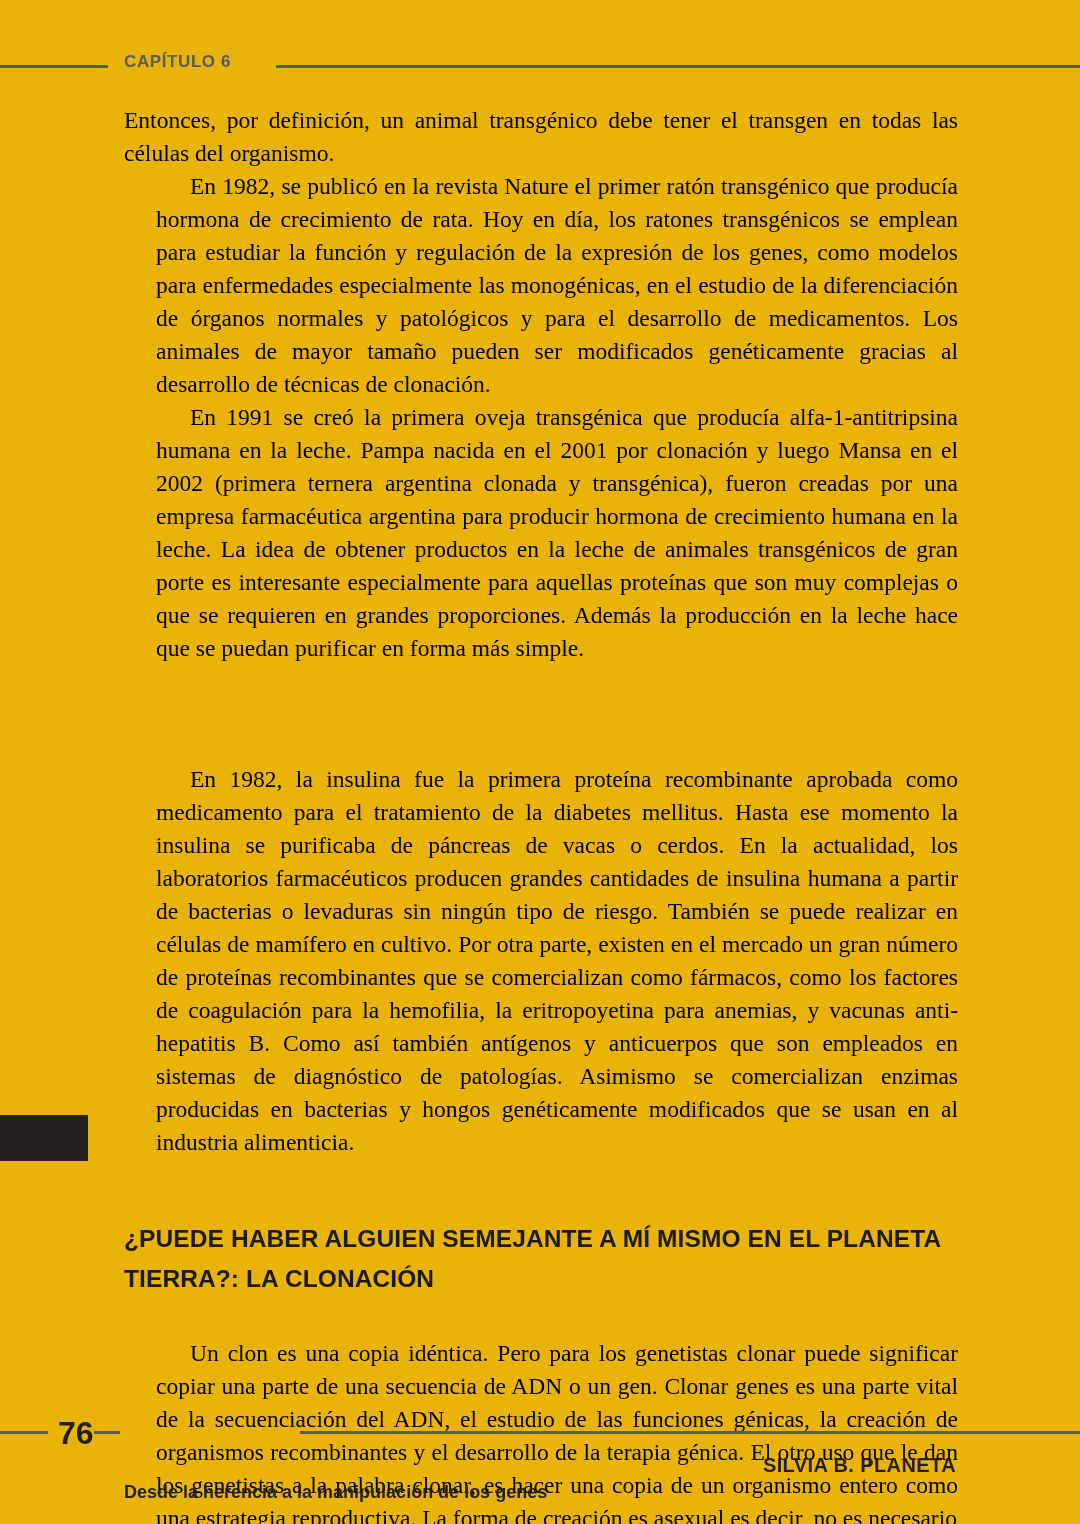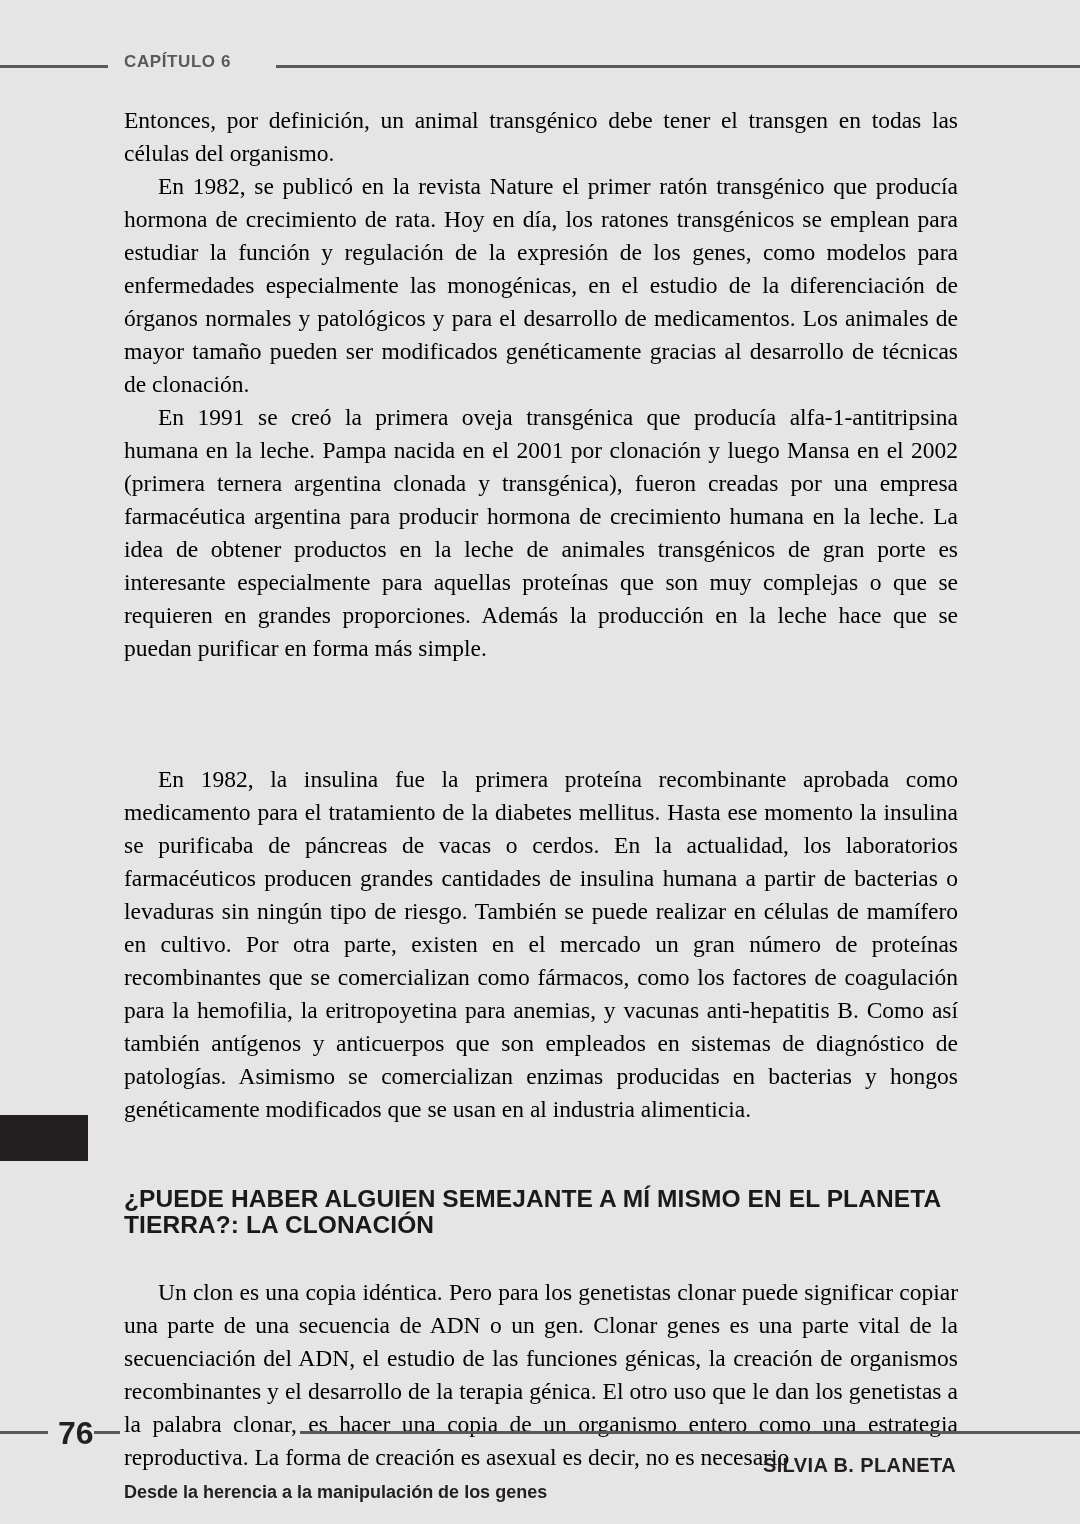--- a/index.html
+++ b/index.html
@@ -4,21 +4,21 @@
 <style>
   html, body {
     margin: 0;
     padding: 0;
     background: #ffffff;
   }
   .page {
     position: relative;
     width: 1080px;
     height: 1524px;
-    background: #e5e5e5;
+    background: #eab308;
     font-family: "Liberation Serif", serif;
     overflow: hidden;
   }
 
   
   .header {
     position: absolute;
     top: 52px;
     left: 0;
     width: 1080px;
@@ -63,38 +63,39 @@
     margin: 0;
     font-size: 23.5px;
     line-height: 33px;
     text-align: justify;
     text-justify: inter-word;
     color: #000000;
     hyphens: manual;
   }
   p.body.indent {
     text-indent: 34px;
+    margin-left: 32px;
   }
 
   h2.subhead {
     margin: 0;
     font-family: "Liberation Sans", sans-serif;
     font-style: italic;
     font-weight: bold;
     font-size: 24px;
     color: #1a1a1a;
     letter-spacing: -0.2px;
   }
 
   h2.section-title {
     margin: 0;
     font-family: "Liberation Sans", sans-serif;
     font-weight: bold;
     font-size: 24.5px;
-    line-height: 26px;
+    line-height: 40px;
     color: #1a1a1a;
     letter-spacing: 0.1px;
   }
 
   .spacer-lg { height: 60px; }
   .spacer-md { height: 38px; }
 
   
   .section-marker {
     position: absolute;

